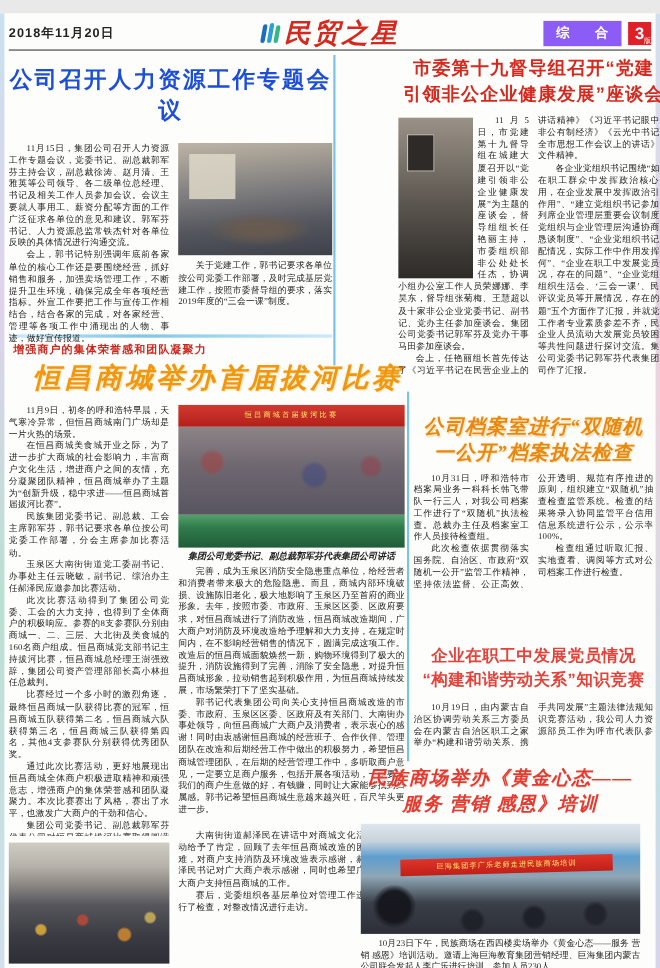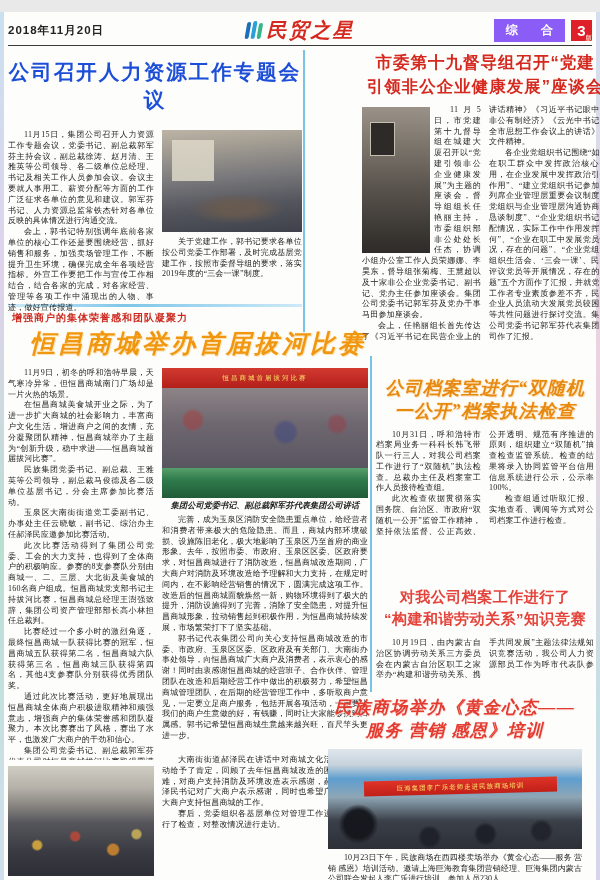--- a/index.html
+++ b/index.html
@@ -18,21 +18,21 @@
   .hdr { position:absolute; left:8px; top:5px; width:584px; height:26px;
          display:flex; align-items:center; justify-content:space-between; }
   .hdr-date { font-family:"Liberation Sans",sans-serif; font-size:11.5px; font-weight:bold;
               color:#222; letter-spacing:1px; width:170px; }
   .masthead { display:flex; align-items:center; gap:5px; }
   .mast-icon { display:flex; align-items:flex-end; gap:2px; height:18px; transform:skewX(-10deg); }
   .mast-icon i { display:block; width:4px; border-radius:2px; }
   .mast-icon i:nth-child(1){ height:17px; background:#1b6fba; }
   .mast-icon i:nth-child(2){ height:18px; background:#2a9fd8; }
   .mast-icon i:nth-child(3){ height:16px; background:#35b588; }
-  .mast-title { font-size:20px; font-weight:bold; font-style:italic; color:#d5281e; letter-spacing:2px; }
+  .mast-title { font-size:24px; font-weight:bold; font-style:italic; color:#d5281e; letter-spacing:2px; }
   .hdr-right { display:flex; align-items:center; gap:6px; width:170px; justify-content:flex-end; }
   .section-box { background:#8b5cf6; color:#fff; font-family:"Liberation Sans",sans-serif;
                  font-size:12px; font-weight:bold; letter-spacing:10px; padding:3px 2px 3px 12px; }
   .pagenum-box { position:relative; width:21px; height:21px; background:#e02028; color:#fff;
                  font-family:"Liberation Sans",sans-serif; font-weight:bold; font-size:15px;
                  text-align:center; line-height:21px; }
   .pagenum-unit { position:absolute; right:0; bottom:0; font-size:6.5px; line-height:7px;
                   font-weight:normal; color:#ffe; }
   .hdr-rule { position:absolute; left:8px; top:33px; width:584px; height:0;
               border-top:1.6px solid #3a3a3a; }
@@ -180,21 +180,21 @@
   </section>
 
   <section class="art-l2">
     <div class="l2-kicker">增强商户的集体荣誉感和团队凝聚力</div>
     <h1 class="l2-title">恒昌商城举办首届拔河比赛</h1>
     <div class="l2-body">
       <div class="l2-col1">
         <div class="l2-col1-text bodytext clip">
           <p>11月9日，初冬的呼和浩特早晨，天气寒冷异常，但恒昌商城南门广场却是一片火热的场景。</p>
           <p>在恒昌商城美食城开业之际，为了进一步扩大商城的社会影响力，丰富商户文化生活，增进商户之间的友情，充分凝聚团队精神，恒昌商城举办了主题为“创新升级，稳中求进——恒昌商城首届拔河比赛”。</p>
-          <p>民族集团党委书记、副总裁、王雅英等公司领导，副总裁马俊德及各二级单位基层书记，分会主席参加比赛活动。</p>
+          <p>民族集团党委书记、副总裁、工会主席郭军芬，郭书记要求各单位按公司党委工作部署，分会主席参加比赛活动。</p>
           <p>玉泉区大南街街道党工委副书记、办事处主任云晓敏，副书记、综治办主任郝泽民应邀参加比赛活动。</p>
           <p>此次比赛活动得到了集团公司党委、工会的大力支持，也得到了全体商户的积极响应。参赛的8支参赛队分别由商城一、二、三层、大北街及美食城的160名商户组成。恒昌商城党支部书记主持拔河比赛，恒昌商城总经理王澍强致辞，集团公司资产管理部部长高小林担任总裁判。</p>
           <p>比赛经过一个多小时的激烈角逐，最终恒昌商城一队获得比赛的冠军，恒昌商城五队获得第二名，恒昌商城六队获得第三名，恒昌商城三队获得第四名，其他4支参赛队分别获得优秀团队奖。</p>
           <p>通过此次比赛活动，更好地展现出恒昌商城全体商户积极进取精神和顽强意志，增强商户的集体荣誉感和团队凝聚力。本次比赛赛出了风格，赛出了水平，也激发广大商户的干劲和信心。</p>
           <p>集团公司党委书记、副总裁郭军芬代表公司对恒昌商城拔河比赛取得圆满成功以及对取得优秀成绩的代表队表示祝贺。郭书记指出，恒昌商城从1994年建成开业到现在，经过二十多年的培育和发展，已成为玉泉区乃至呼市地区知名度较高、经营规模较大、经营辐射面较广的、以服装为主的批发市场，由于商城建成年代较早，随着社会的发展和要求，消防设施严重落后且不</p>
         </div>
         <div class="ph-bl"></div>
       </div>
       <div class="l2-col2">
         <div class="ph-mid">
@@ -236,21 +236,21 @@
     </h1>
     <div class="r2-body bodytext clip">
       <p>10月31日，呼和浩特市档案局业务一科科长韩飞带队一行三人，对我公司档案工作进行了“双随机”执法检查。总裁办主任及档案室工作人员接待检查组。</p>
       <p>此次检查依据贯彻落实国务院、自治区、市政府“双随机一公开”监管工作精神，坚持依法监督、公正高效、公开透明、规范有序推进的原则，组织建立“双随机”抽查检查监管系统。检查的结果将录入协同监管平台信用信息系统进行公示，公示率100%。</p>
       <p>检查组通过听取汇报、实地查看、调阅等方式对公司档案工作进行检查。</p>
     </div>
   </section>
 
   <section class="art-r3">
     <h1 class="r3-title">
-      <span>对我公司档案工作进行了</span><br>
+      <span>企业在职工中发展党员情况</span><br>
       <span>“构建和谐劳动关系”知识竞赛</span>
     </h1>
     <div class="r3-body bodytext clip">
       <p>10月19日，由内蒙古自治区协调劳动关系三方委员会在内蒙古自治区职工之家举办“构建和谐劳动关系、携手共同发展”主题法律法规知识竞赛活动，我公司人力资源部员工作为呼市代表队参赛选手参加了此次竞赛并获得了第三名。</p>
     </div>
   </section>
 
   <section class="art-r4">
     <h1 class="r4-title">
       <span>民族商场举办《黄金心态——</span><br>

